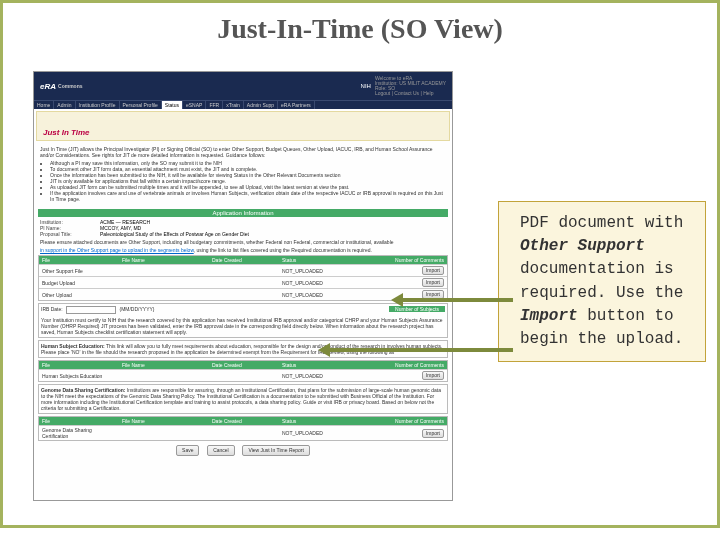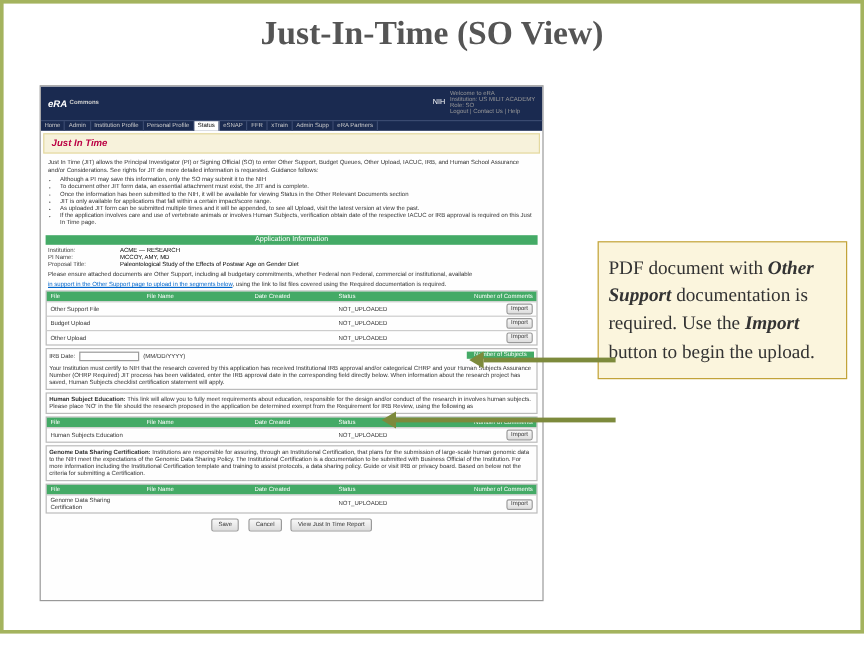--- a/index.html
+++ b/index.html
@@ -10,21 +10,21 @@
   .topbar { height: 28px; background: #1a2a50; display: flex; align-items: center; padding: 0 6px; }
   .logo-box { color: #fff; font-size: 8px; font-weight: bold; margin-right: 6px; display: flex; align-items: center; }
   .logo-box .era { font-style: italic; }
   .logo-label { color: #ccc; font-size: 5px; margin-left: 2px; }
   .nih-badge { color: #fff; font-size: 6px; margin-left: auto; margin-right: 4px; }
   .welcome { color: #999; font-size: 5px; line-height: 5px; text-align: left; }
   .tabs { display: flex; height: 9px; background: #1a2a50; border-top: 1px solid #3a4a70; }
   .tabs div { color: #ccc; font-size: 5px; padding: 0 3px; border-right: 1px solid #3a4a70; line-height: 9px; }
   .tabs div.active { background: #fff; color: #000; }
   .banner { background: #f7f2db; padding: 3px 6px; border: 1px solid #e4d9a0; margin: 2px; }
-  .banner-title { color: #b04; font-size: 8px; font-weight: bold; font-style: italic; }
+  .banner-title { color: #b04; font-size: 8px; font-weight: bold; font-style: italic; margin-top: 13px; }
   .intro { padding: 3px 6px; font-size: 5px; line-height: 6px; color: #333; }
   .intro ul { margin: 2px 0 2px 10px; }
   .section-header { background: #4a6; color: #fff; font-size: 6px; text-align: center; padding: 1px; margin: 2px 4px; }
   .info-table { margin: 1px 6px; font-size: 5px; color: #333; }
   .info-table .row { display: flex; }
   .info-table .lbl { width: 60px; color: #444; }
   .info-table .val { color: #000; }
   .paragraph { margin: 2px 6px; font-size: 5px; color: #333; line-height: 6px; }
   .upload-table { margin: 2px 4px; border: 1px solid #bbb; }
   .upload-table .hdr { display: flex; background: #4a6; color: #fff; font-size: 5px; }
@@ -32,21 +32,21 @@
   .upload-table .r { display: flex; font-size: 5px; border-top: 1px solid #ccc; align-items: center; }
   .c1 { width: 80px; } .c2 { width: 90px; } .c3 { width: 70px; } .c4 { width: 70px; } .c5 { flex: 1; text-align: right; }
   .btn-tiny { display: inline-block; background: linear-gradient(#f8f8f8,#ddd); border: 1px solid #999; border-radius: 2px; padding: 0 3px; font-size: 5px; color: #333; line-height: 7px; cursor: pointer; }
   .irb-box { border: 1px solid #bbb; margin: 2px 4px; padding: 2px; font-size: 5px; }
   .irb-field { display: inline-block; border: 1px solid #999; width: 50px; height: 8px; vertical-align: middle; margin: 0 2px; }
   .hs-box, .gc-box { border: 1px solid #bbb; margin: 2px 4px; padding: 2px; font-size: 5px; line-height: 6px; }
   .hs-box .hs-title, .gc-box .gc-title { font-weight: bold; }
   .footer-btns { text-align: center; margin: 4px 0; }
   .footer-btns .btn-tiny { margin: 0 3px; padding: 1px 5px; }
 
-  .callout { position: absolute; border: 1px solid #c2a33a; background: #fbf5dd; padding: 10px 8px; font-family: Liberation Serif, serif; font-size: 16px; color: #333; line-height: 1.45; }
+  .callout { position: absolute; border: 1px solid #c2a33a; background: #fbf5dd; padding: 10px 21px; font-family: Liberation Mono, monospace; font-size: 16px; color: #333; line-height: 1.45; }
   .callout .em { font-style: italic; font-weight: bold; }
   .callout1 { top: 198px; left: 495px; width: 208px; }
   .callout2 { top: 412px; left: 495px; width: 208px; }
 
   .arrow { position: absolute; display: flex; align-items: center; }
   .arrow .shaft { height: 4px; background: #7d8a3c; }
   .arrow .head-l {
     width: 0; height: 0; border-top: 7px solid transparent; border-bottom: 7px solid transparent;
     border-right: 12px solid #7d8a3c;
   }

